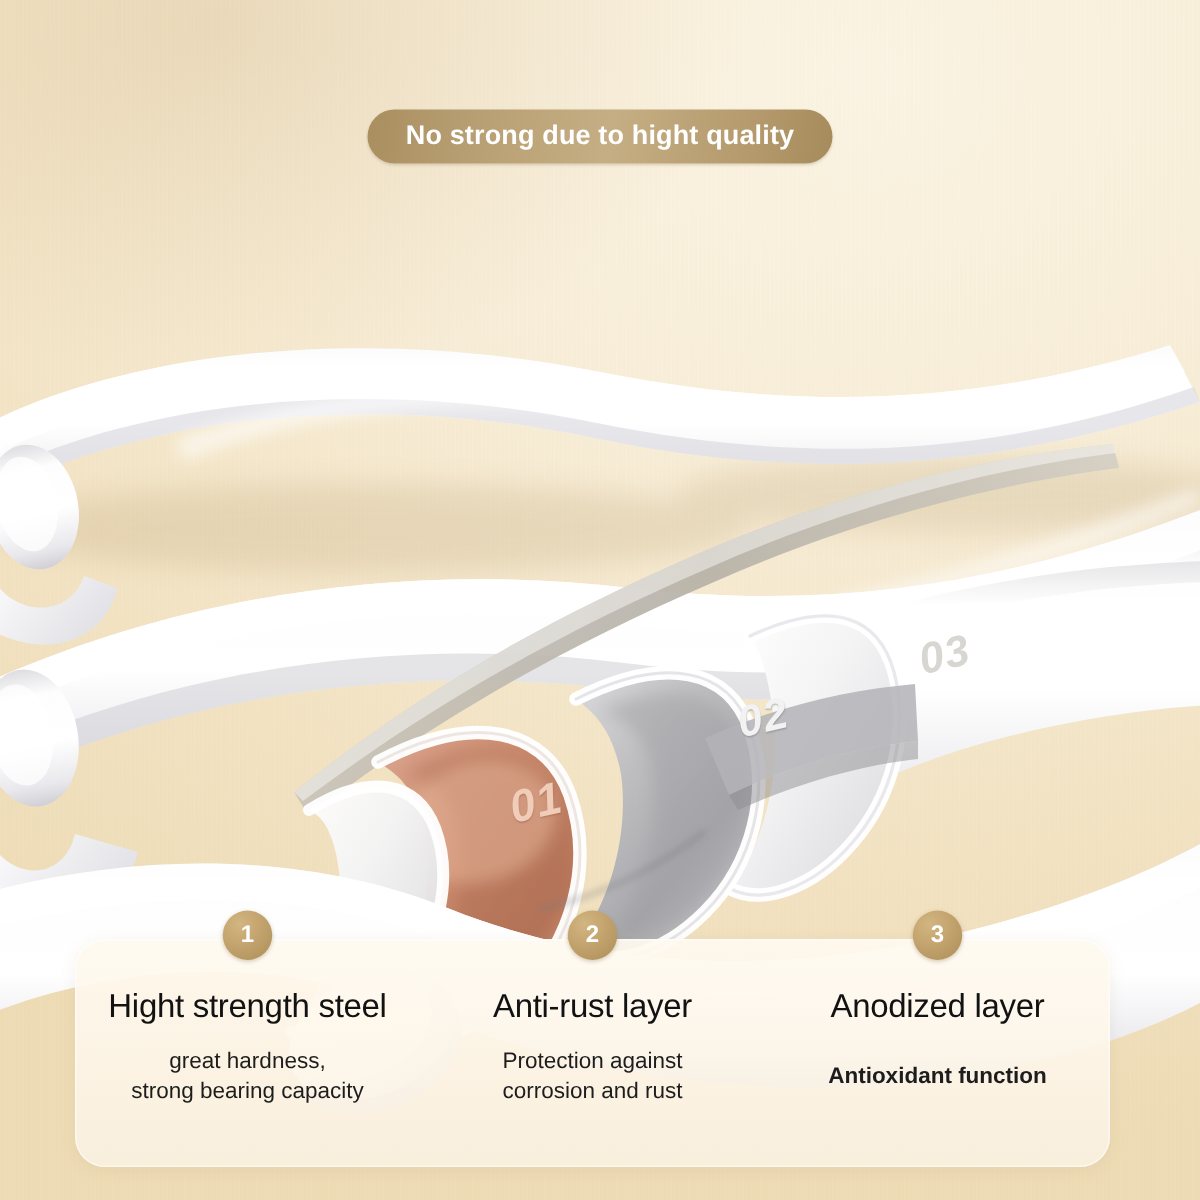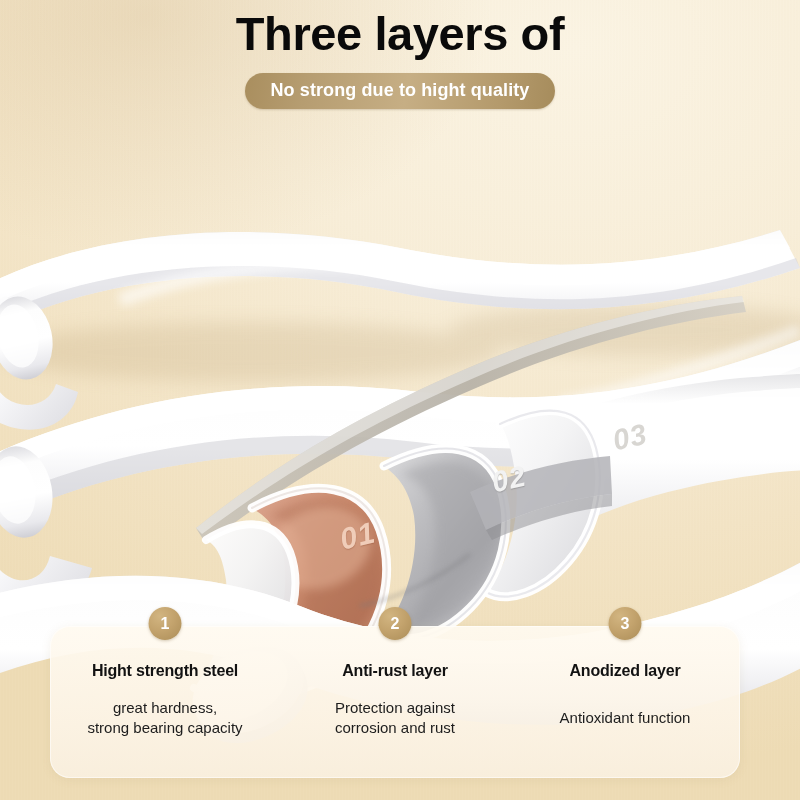--- a/index.html
+++ b/index.html
@@ -67,27 +67,27 @@
   .col{flex:1 1 0;position:relative;text-align:center;padding:0 6px;}
   .badge{
     position:absolute;top:-19px;left:50%;transform:translateX(-50%);
     width:33px;height:33px;border-radius:50%;
     background:radial-gradient(circle at 34% 28%, #d2b581 0%, #c2a26c 48%, #ab8d58 100%);
     color:#fff;font-size:16px;font-weight:700;line-height:33px;
     box-shadow:0 1px 3px rgba(130,105,62,.35);
   }
   .col h3{
     margin:0;padding-top:33px;color:#121212;
-    font-size:16px;font-weight:700;letter-spacing:-.2px;line-height:23px;
+    font-size:22px;font-weight:400;letter-spacing:-.2px;line-height:23px;
   }
   .col p{
     margin:16px 0 0;color:#1d1d1d;font-size:15px;line-height:20px;font-weight:400;
   }
   .col.c1 h3{padding-top:33px;}
-  .col.c3 p{margin-top:26px;}
+  .col.c3 p{margin-top:26px;font-weight:bold;}
 </style>
 </head>
 <body>
 
 <div id="stage">
 
   <div class="art">
     <svg viewBox="0 0 800 800" xmlns="http://www.w3.org/2000/svg" aria-hidden="true">
       <defs>
 
@@ -268,21 +268,21 @@
 
   <div class="numlbl" id="lbl01">01</div>
   <div class="numlbl" id="lbl02">02</div>
   <div class="numlbl" id="lbl03">03</div>
 
   <div class="tex2"></div>
   <div class="tex"></div>
 
   <div class="header">
     <h1 class="title">
-      <span>Three layers of</span><br>
+      <br>
     </h1>
     <div class="pill-wrap">
       <span class="pill">No strong due to hight quality</span>
     </div>
   </div>
 
   <div class="card">
     <div class="cols">
 
       <div class="col c1">

